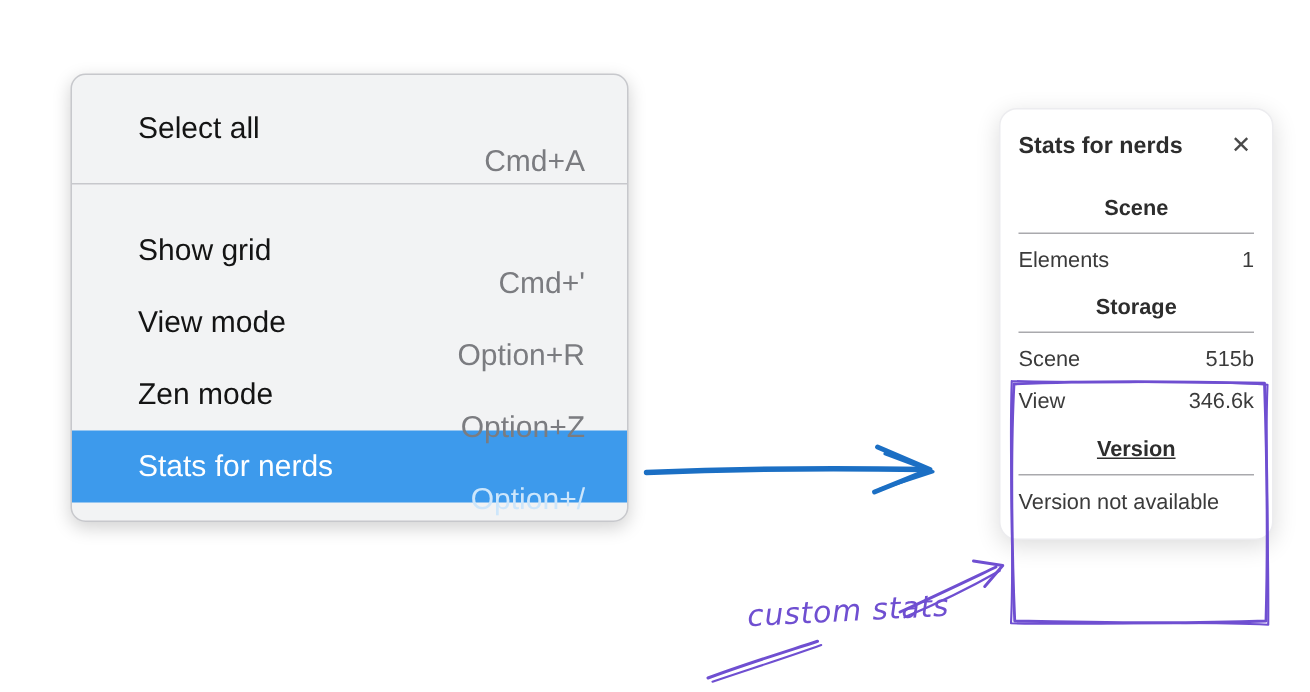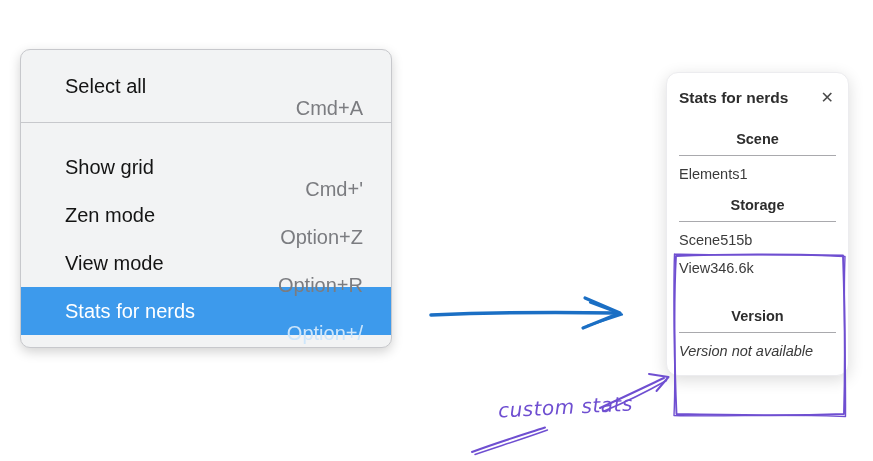--- a/index.html
+++ b/index.html
@@ -2,21 +2,21 @@
 <html style="--highlight-blue: #3d9aec; --highlight-text: #ffffff; --highlight-shortcut: #cde6fb; --arrow-blue: #1b6fc4; --violet: #6f4fd1; --menu-bg: #f2f3f4; --menu-border: #c7c8cc; --label-color: #141414; --shortcut-color: #7b7c80; --panel-text: #3b3b3b;"><head>
 <meta charset="utf-8">
 <style>
   * { margin:0; padding:0; box-sizing:border-box; }
   html,body { width:873px; height:461px; background:#ffffff; overflow:hidden;
               font-family:"Liberation Sans", sans-serif; }
   .stage { position:relative; width:873px; height:461px; background:#fff; }
 
   
   .context-menu {
-    position:absolute; left:20px; top:49px; width:372px;
+    position:absolute; left:47px; top:49px; width:372px;
     background:var(--menu-bg,#f2f3f4);
     border:1px solid var(--menu-border,#c7c8cc);
     border-radius:10px;
     box-shadow:0 4px 12px rgba(0,0,0,.18);
     overflow:hidden; z-index:1;
   }
   .menu-section-top { padding:12px 0; }
   .menu-section-main { padding:20px 0 12px; }
   .menu-divider { height:1px; background:var(--menu-border,#c7c8cc); }
   .menu-item {
@@ -39,25 +39,25 @@
     color:var(--panel-text,#3b3b3b);
   }
   .panel-header { display:flex; align-items:center; justify-content:space-between;
                   height:26px; margin-bottom:6px; }
   .panel-title { font-size:15.5px; font-weight:bold; color:#2d2d2d; }
   .close-btn { font-size:16px; color:#4a4a4a; line-height:1; cursor:pointer;
                background:none; border:none; padding:2px; font-family:inherit; }
   .stat-section-header { text-align:center; font-weight:bold; font-size:14.5px;
                          color:#2d2d2d; margin-top:7px; line-height:20px; }
   .stat-section-header.first { margin-top:18px; }
-  .stat-section-header.tight { margin-top:24px; }
+  .stat-section-header.tight { margin-top:8px;text-decoration:underline; }
   .stat-rule { border:none; border-top:1px solid #a9a9ad; margin:6px 0 4px; }
-  .stat-row { display:flex; align-items:center; justify-content:flex-start;
+  .stat-row { display:flex; align-items:center; justify-content:space-between;
               height:28px; font-size:14.5px; }
-  .stat-note { display:flex; align-items:center; height:28px; font-size:14.5px;font-style:italic; }
+  .stat-note { display:flex; align-items:center; height:28px; font-size:14.5px; }
 
   
   .overlay { position:absolute; left:0; top:0; width:873px; height:461px;
              pointer-events:none; z-index:5; }
   .stroke-blue   { stroke:var(--arrow-blue,#1b6fc4); fill:none;
                    stroke-linecap:round; stroke-linejoin:round; }
   .stroke-violet { stroke:var(--violet,#6f4fd1); fill:none;
                    stroke-linecap:round; stroke-linejoin:round; }
   .annotation-text {
     position:absolute; left:498px; top:395px; z-index:6;
@@ -78,26 +78,26 @@
         <span class="mi-shortcut">Cmd+A</span>
       </div>
     </div>
     <div class="menu-divider"></div>
     <div class="menu-section-main">
       <div class="menu-item">
         <span class="mi-label">Show grid</span>
         <span class="mi-shortcut">Cmd+'</span>
       </div>
       <div class="menu-item">
+        <span class="mi-label">View mode</span>
+        <span class="mi-shortcut">Option+R</span>
+      </div>
+      <div class="menu-item">
         <span class="mi-label">Zen mode</span>
         <span class="mi-shortcut">Option+Z</span>
-      </div>
-      <div class="menu-item">
-        <span class="mi-label">View mode</span>
-        <span class="mi-shortcut">Option+R</span>
       </div>
       <div class="menu-item highlighted">
         <span class="mi-label">Stats for nerds</span>
         <span class="mi-shortcut">Option+/</span>
       </div>
     </div>
   </div>
 
   <div class="stats-panel">
     <div class="panel-header">

